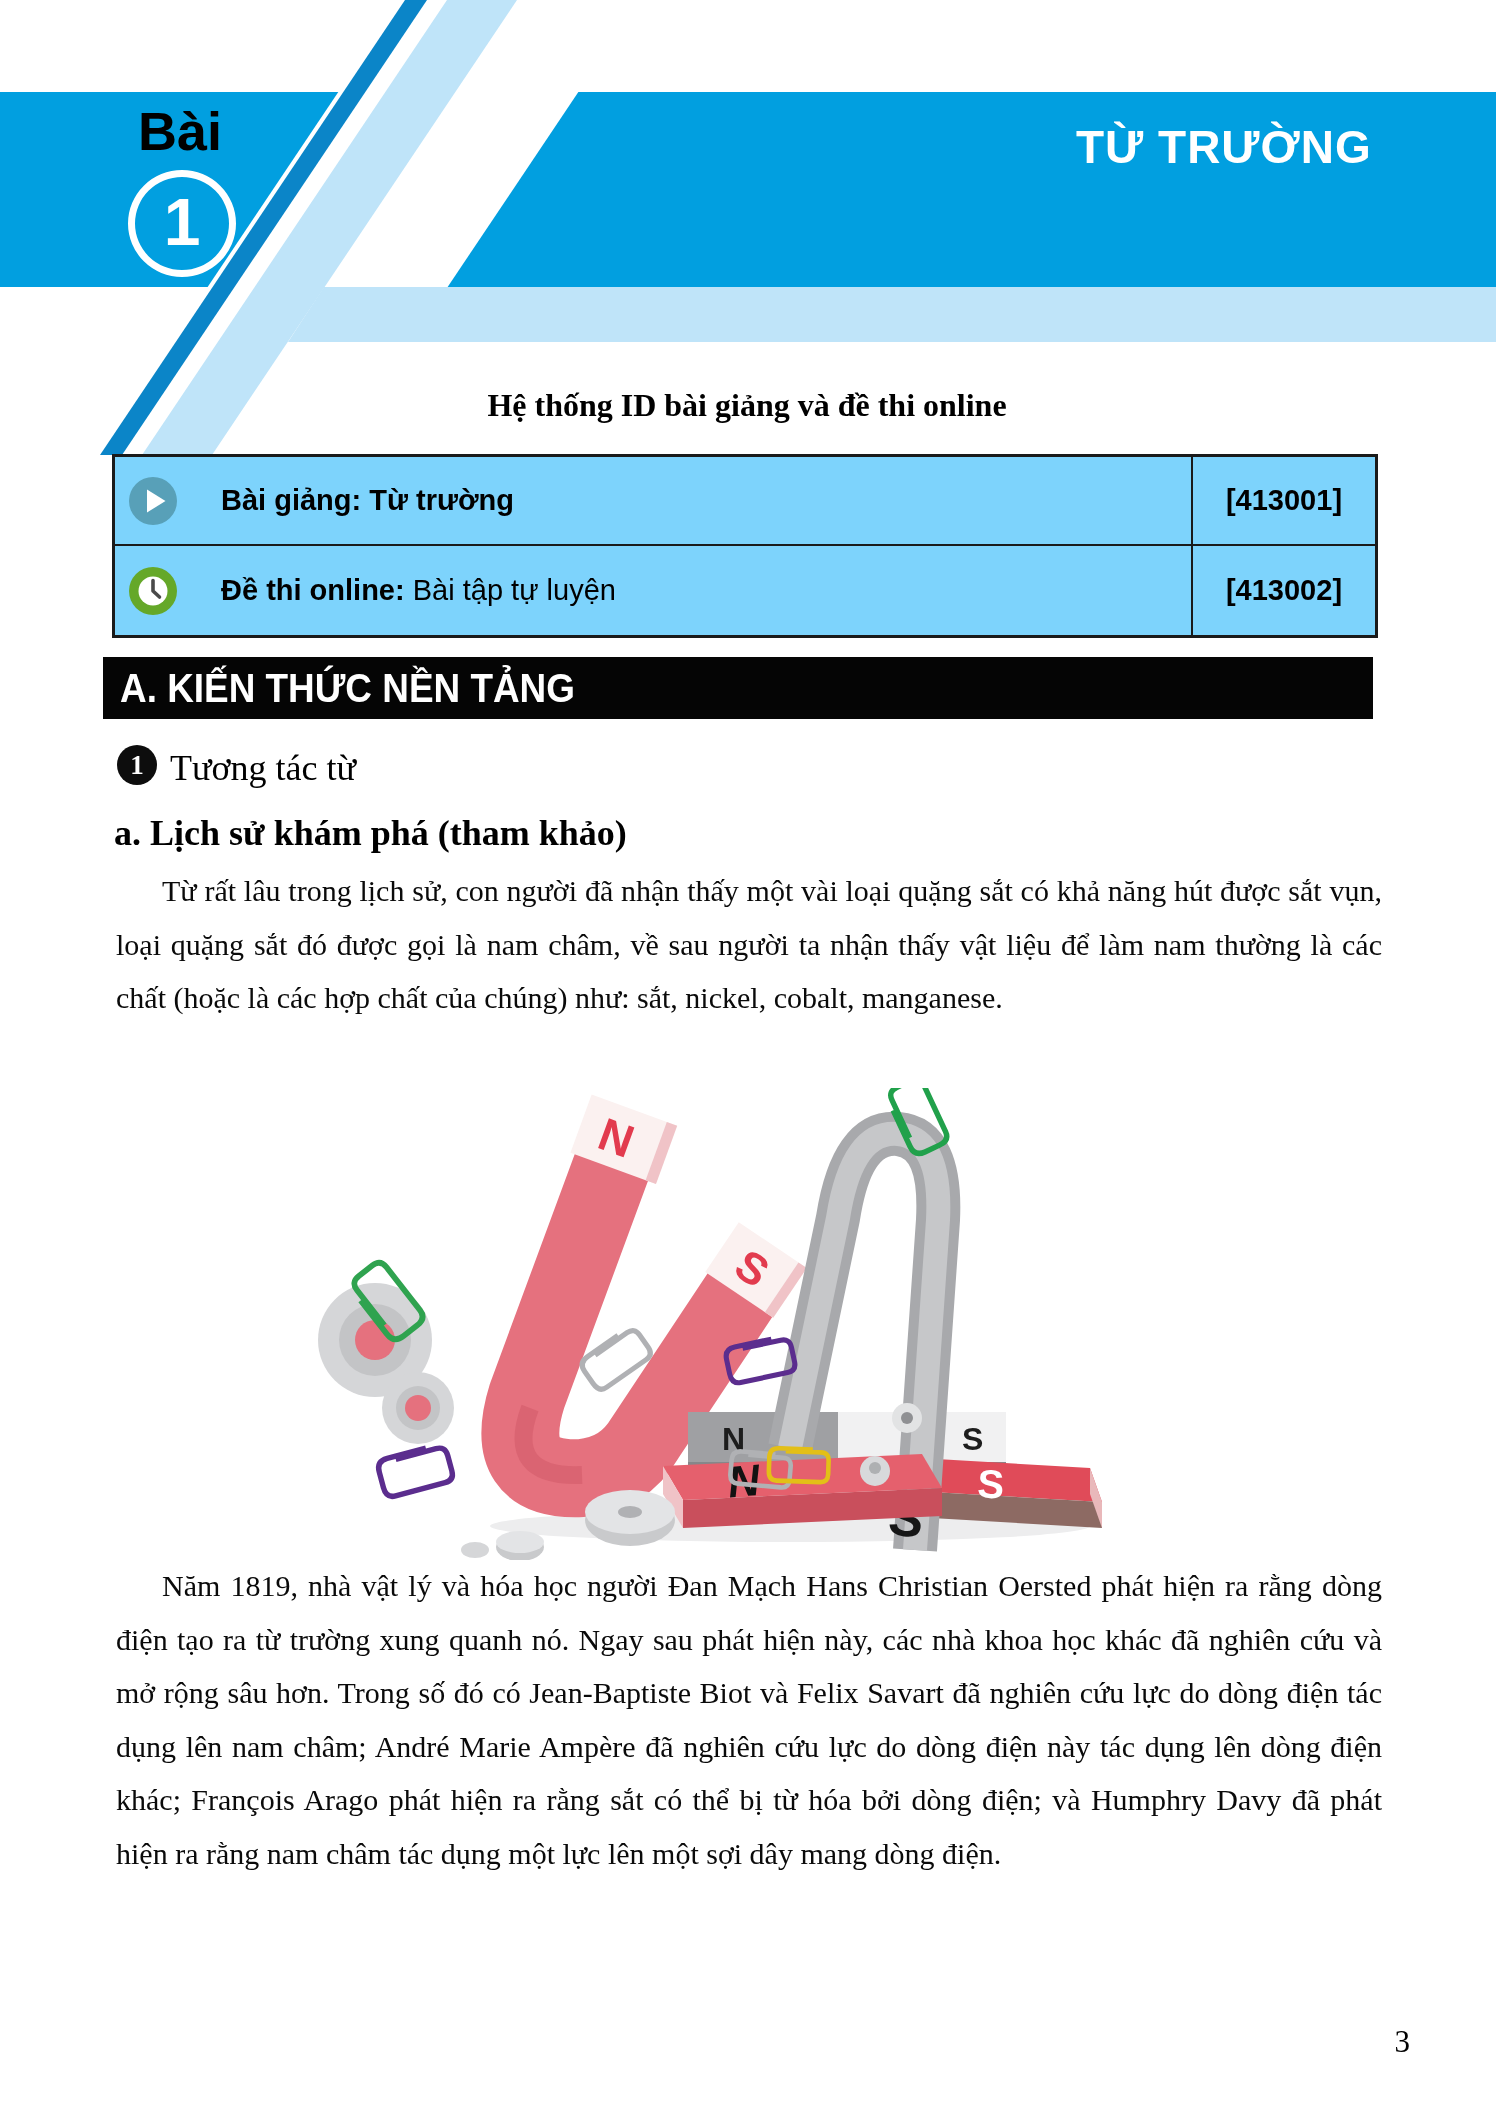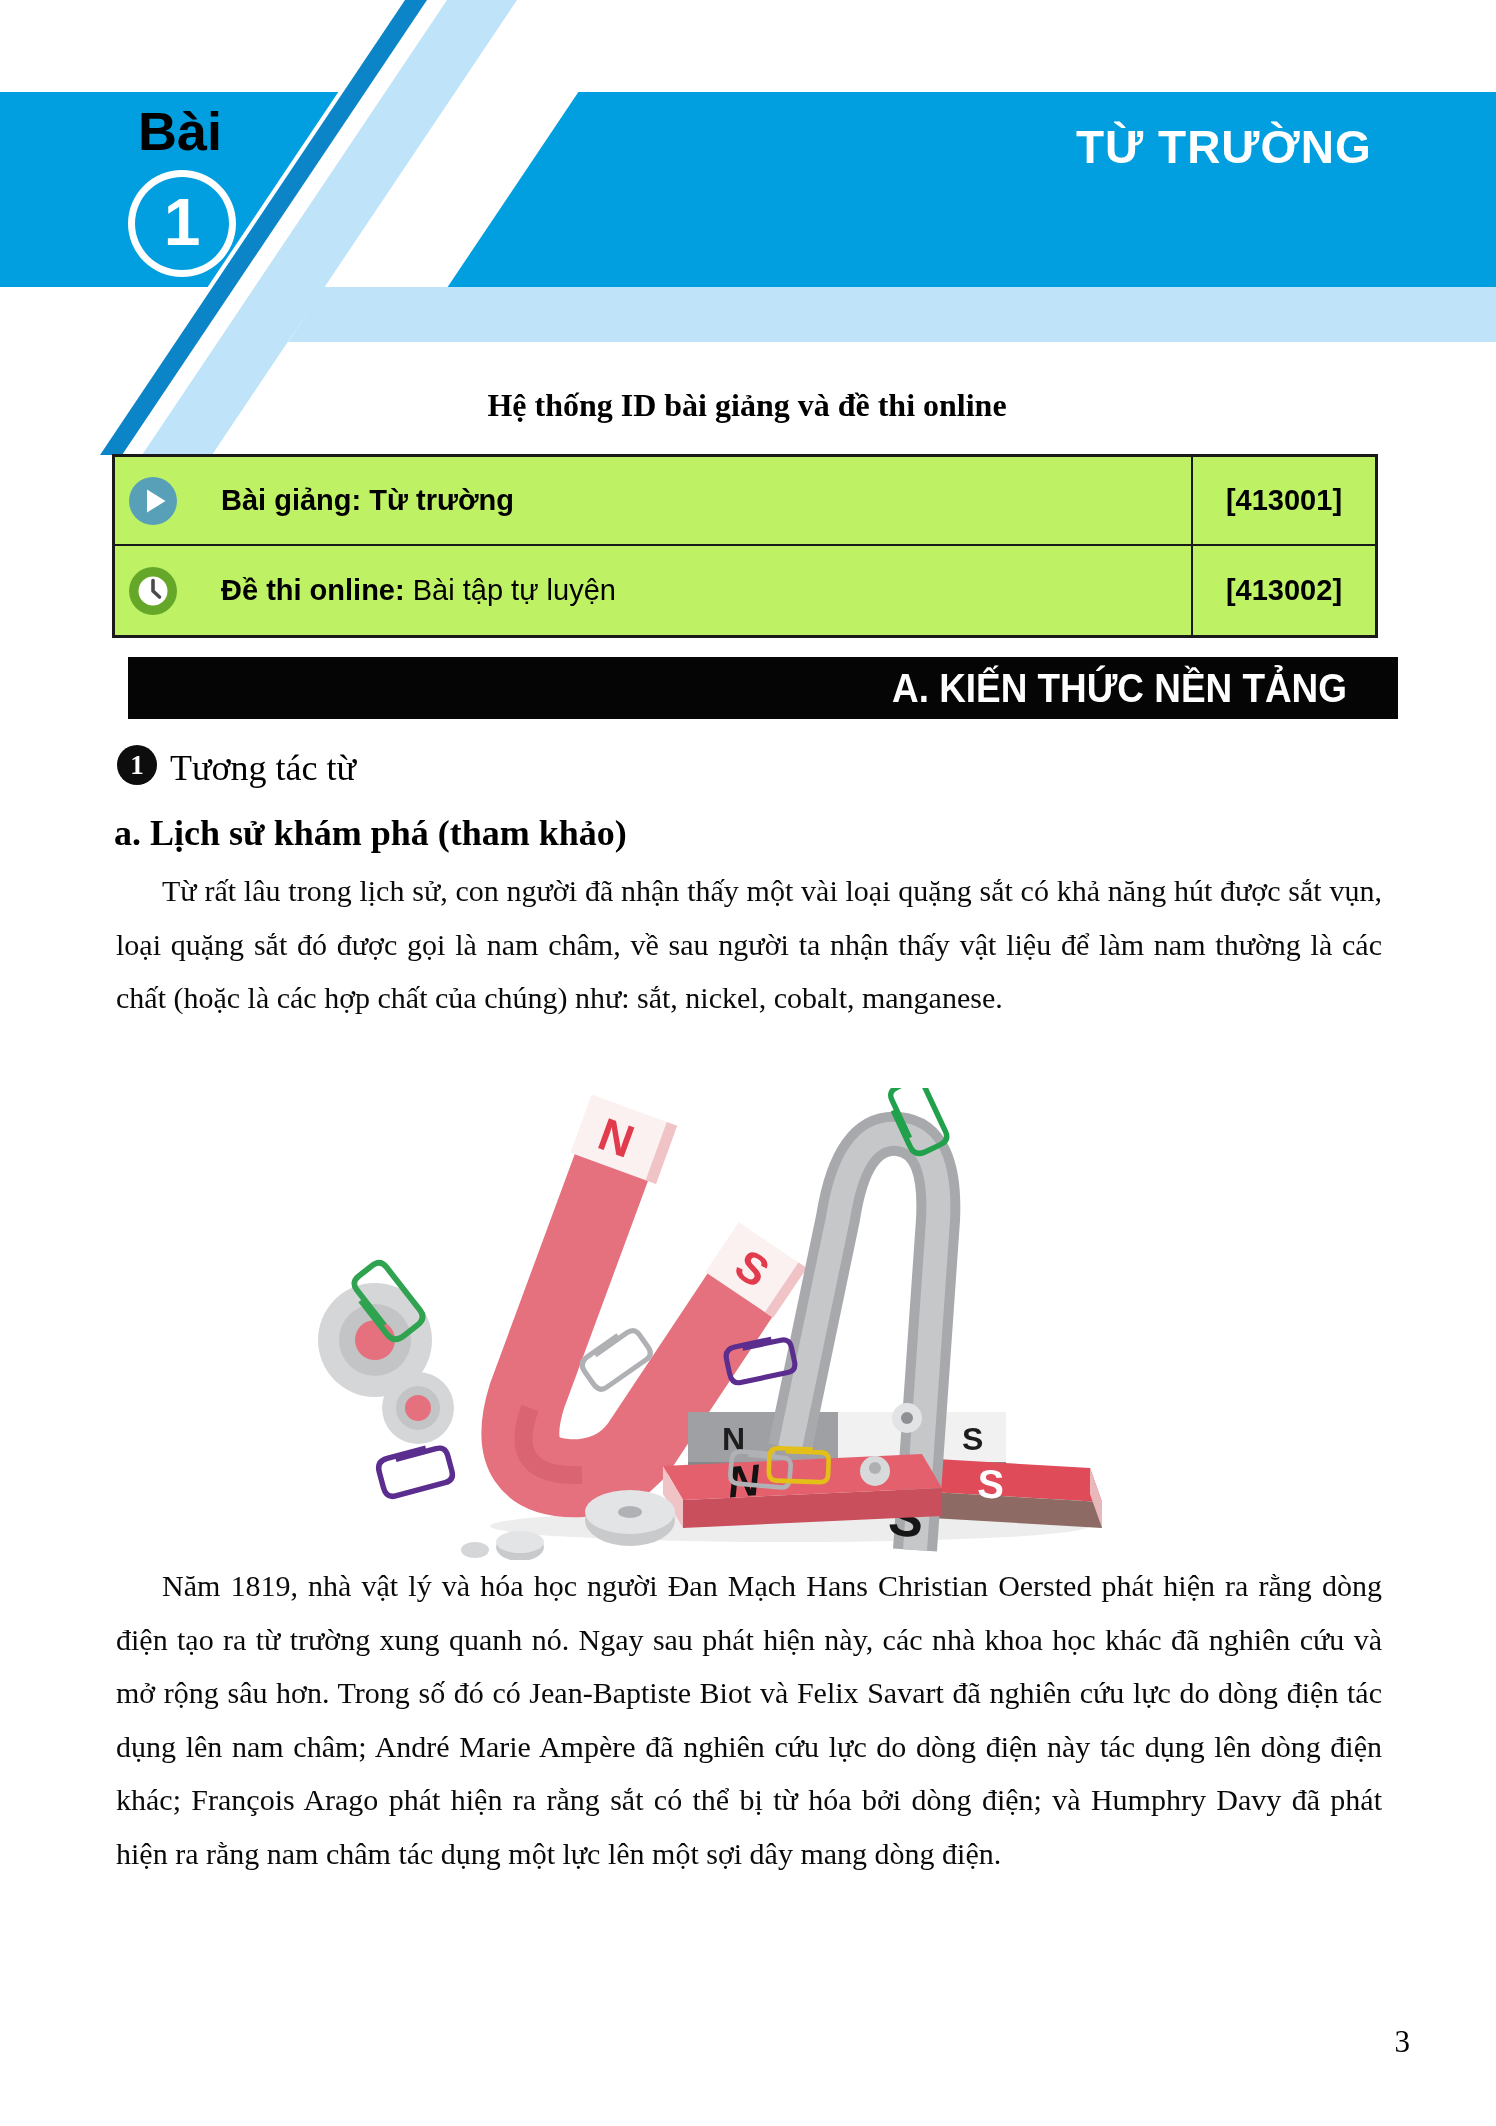--- a/index.html
+++ b/index.html
@@ -7,30 +7,30 @@
   body { position:relative; background:#ffffff; font-family:"Liberation Serif", serif; color:#111; overflow:hidden; }
 
   
   .header-deco { position:absolute; left:0; top:0; }
   .lesson-word { position:absolute; left:138px; top:100px; font-family:"Liberation Sans",sans-serif; font-weight:bold; font-size:54px; color:#000000; }
   .lesson-circle { position:absolute; left:128px; top:170px; width:108px; height:107px; border:7px solid #fff; border-radius:50%; display:flex; align-items:center; justify-content:center; font-family:"Liberation Sans",sans-serif; font-weight:bold; font-size:66px; color:#fff; line-height:1; padding-bottom:4px; }
   .page-header-title { position:absolute; left:1076px; top:120px; font-family:"Liberation Sans",sans-serif; font-weight:bold; font-size:46px; letter-spacing:1px; color:#fff; white-space:nowrap; }
 
   
   .id-heading { position:absolute; left:112px; top:387px; width:1270px; text-align:center; font-weight:bold; font-size:32px; color:#000; }
-  .id-table { position:absolute; left:112px; top:454px; width:1266px; height:184px; border:3px solid #1a1a1a; background:#bef264; }
+  .id-table { position:absolute; left:112px; top:454px; width:1266px; height:184px; border:3px solid #1a1a1a; background:#7dd3fc; }
   .id-row { position:relative; height:89px; display:flex; }
   .id-row.first { border-bottom:2px solid #1a1a1a; }
   .id-cell-label { flex:1; position:relative; display:flex; align-items:center; padding-left:106px; font-family:"Liberation Sans",sans-serif; font-size:29px; color:#000; }
   .id-cell-label .b { font-weight:bold; }
   .row-icon { position:absolute; left:14px; top:50%; margin-top:-24px; width:48px; height:48px; }
   .id-cell-id { width:184px; border-left:2px solid #1a1a1a; display:flex; align-items:center; justify-content:center; font-family:"Liberation Sans",sans-serif; font-weight:bold; font-size:29px; color:#000; }
 
   
-  .banner { position:absolute; left:128px; top:657px; width:1270px; height:62px; background:#050505; display:flex; align-items:center; padding-left:17px;justify-content:flex-end; }
+  .banner { position:absolute; left:103px; top:657px; width:1270px; height:62px; background:#050505; display:flex; align-items:center; padding-left:17px; }
   .banner span { display:inline-block; transform:scaleX(.9); transform-origin:0 50%; font-family:"Liberation Sans",sans-serif; font-weight:bold; font-size:41px; color:#fff; white-space:nowrap; }
 
   .topic-circle { position:absolute; left:117px; top:745px; width:40px; height:40px; background:#0d0d0d; border-radius:50%; display:flex; align-items:center; justify-content:center; color:#fff; font-weight:bold; font-size:27px; line-height:1; }
   .topic-title { position:absolute; left:170px; top:747px; font-weight:normal; font-size:36px; color:#000; }
   .sub-heading { position:absolute; left:114px; top:812px; font-weight:bold; font-size:36px; color:#000; }
 
   
   .para { position:absolute; left:116px; width:1266px; font-size:30px; line-height:53.5px; text-align:justify; text-indent:46px; color:#0a0a0a; }
   .para-1 { top:864px; }
   .para-2 { top:1559px; }

